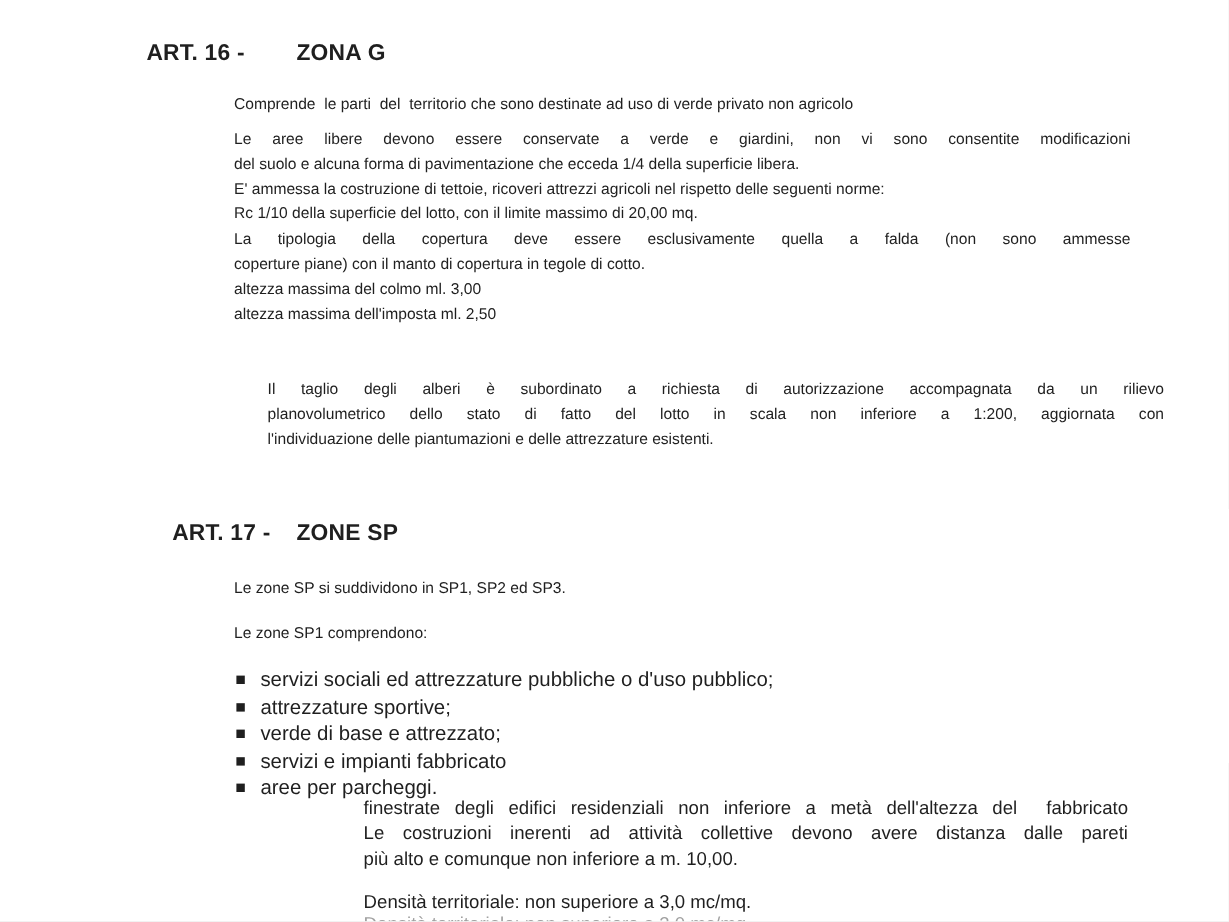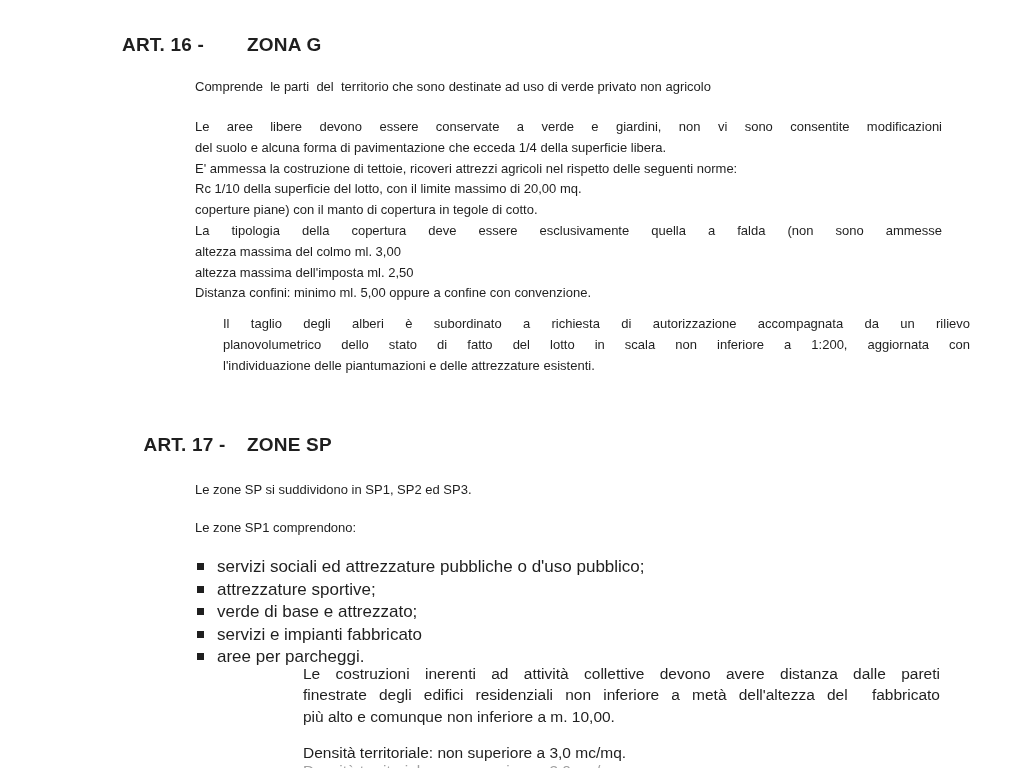--- a/index.html
+++ b/index.html
@@ -53,30 +53,29 @@
 <div id="page">
 
   <div class="art-heading" style="top:34px;">
     <span class="art-num">ART. 16 -</span><span class="art-title">ZONA G</span>
   </div>
 
   <div class="body-block" style="top:77px;">
     <div class="ln keep-sp">Comprende  le parti  del  territorio che sono destinate ad uso di verde privato non agricolo</div>
   </div>
 
-  <div class="body-block" style="top:117px;">
+  <div class="body-block" style="top:106px;">
     <div class="ln j">Le aree libere devono essere conservate a verde e giardini, non vi sono consentite modificazioni</div>
     <div class="ln">del suolo e alcuna forma di pavimentazione che ecceda 1/4 della superficie libera.</div>
     <div class="ln">E' ammessa la costruzione di tettoie, ricoveri attrezzi agricoli nel rispetto delle seguenti norme:</div>
     <div class="ln">Rc 1/10 della superficie del lotto, con il limite massimo di 20,00 mq.</div>
+    <div class="ln j">La tipologia della copertura deve essere esclusivamente quella a falda (non sono ammesse</div>
     <div class="ln">coperture piane) con il manto di copertura in tegole di cotto.</div>
-    <div class="ln j">La tipologia della copertura deve essere esclusivamente quella a falda (non sono ammesse</div>
     <div class="ln">altezza massima del colmo ml. 3,00</div>
     <div class="ln">altezza massima dell'imposta ml. 2,50</div>
-    <div class="ln">Distanza confini: minimo ml. 5,00 oppure a confine con convenzione.</div>
   </div>
 
   <div class="body-block" style="top:314px;margin-left:28px;">
     <div class="ln j">Il taglio degli alberi è subordinato a richiesta di autorizzazione accompagnata da un rilievo</div>
     <div class="ln j">planovolumetrico dello stato di fatto del lotto in scala non inferiore a 1:200, aggiornata con</div>
     <div class="ln">l'individuazione delle piantumazioni e delle attrezzature esistenti.</div>
   </div>
 
   <div class="art-heading" style="top:434px;text-align:center;">
     <span class="art-num">ART. 17 -</span><span class="art-title">ZONE SP</span>
@@ -106,22 +105,22 @@
       <span class="sq"></span>
       <span>servizi e impianti fabbricato</span>
     </div>
     <div class="li">
       <span class="sq"></span>
       <span>aree per parcheggi.</span>
     </div>
   </div>
 
   <div class="indent-block" style="top:663px;">
+    <div class="ln j keep-sp">finestrate degli edifici residenziali non inferiore a metà dell'altezza del  fabbricato</div>
     <div class="ln j">Le costruzioni inerenti ad attività collettive devono avere distanza dalle pareti</div>
-    <div class="ln j keep-sp">finestrate degli edifici residenziali non inferiore a metà dell'altezza del  fabbricato</div>
     <div class="ln">più alto e comunque non inferiore a m. 10,00.</div>
   </div>
 
   <div class="indent-block" style="top:742px;">
     <div class="ln">Densità territoriale: non superiore a 3,0 mc/mq.</div>
   </div>
 
   <div class="clip-strip">
     <div class="ln">Densità territoriale: non superiore a 3,0 mc/mq.</div>
   </div>

